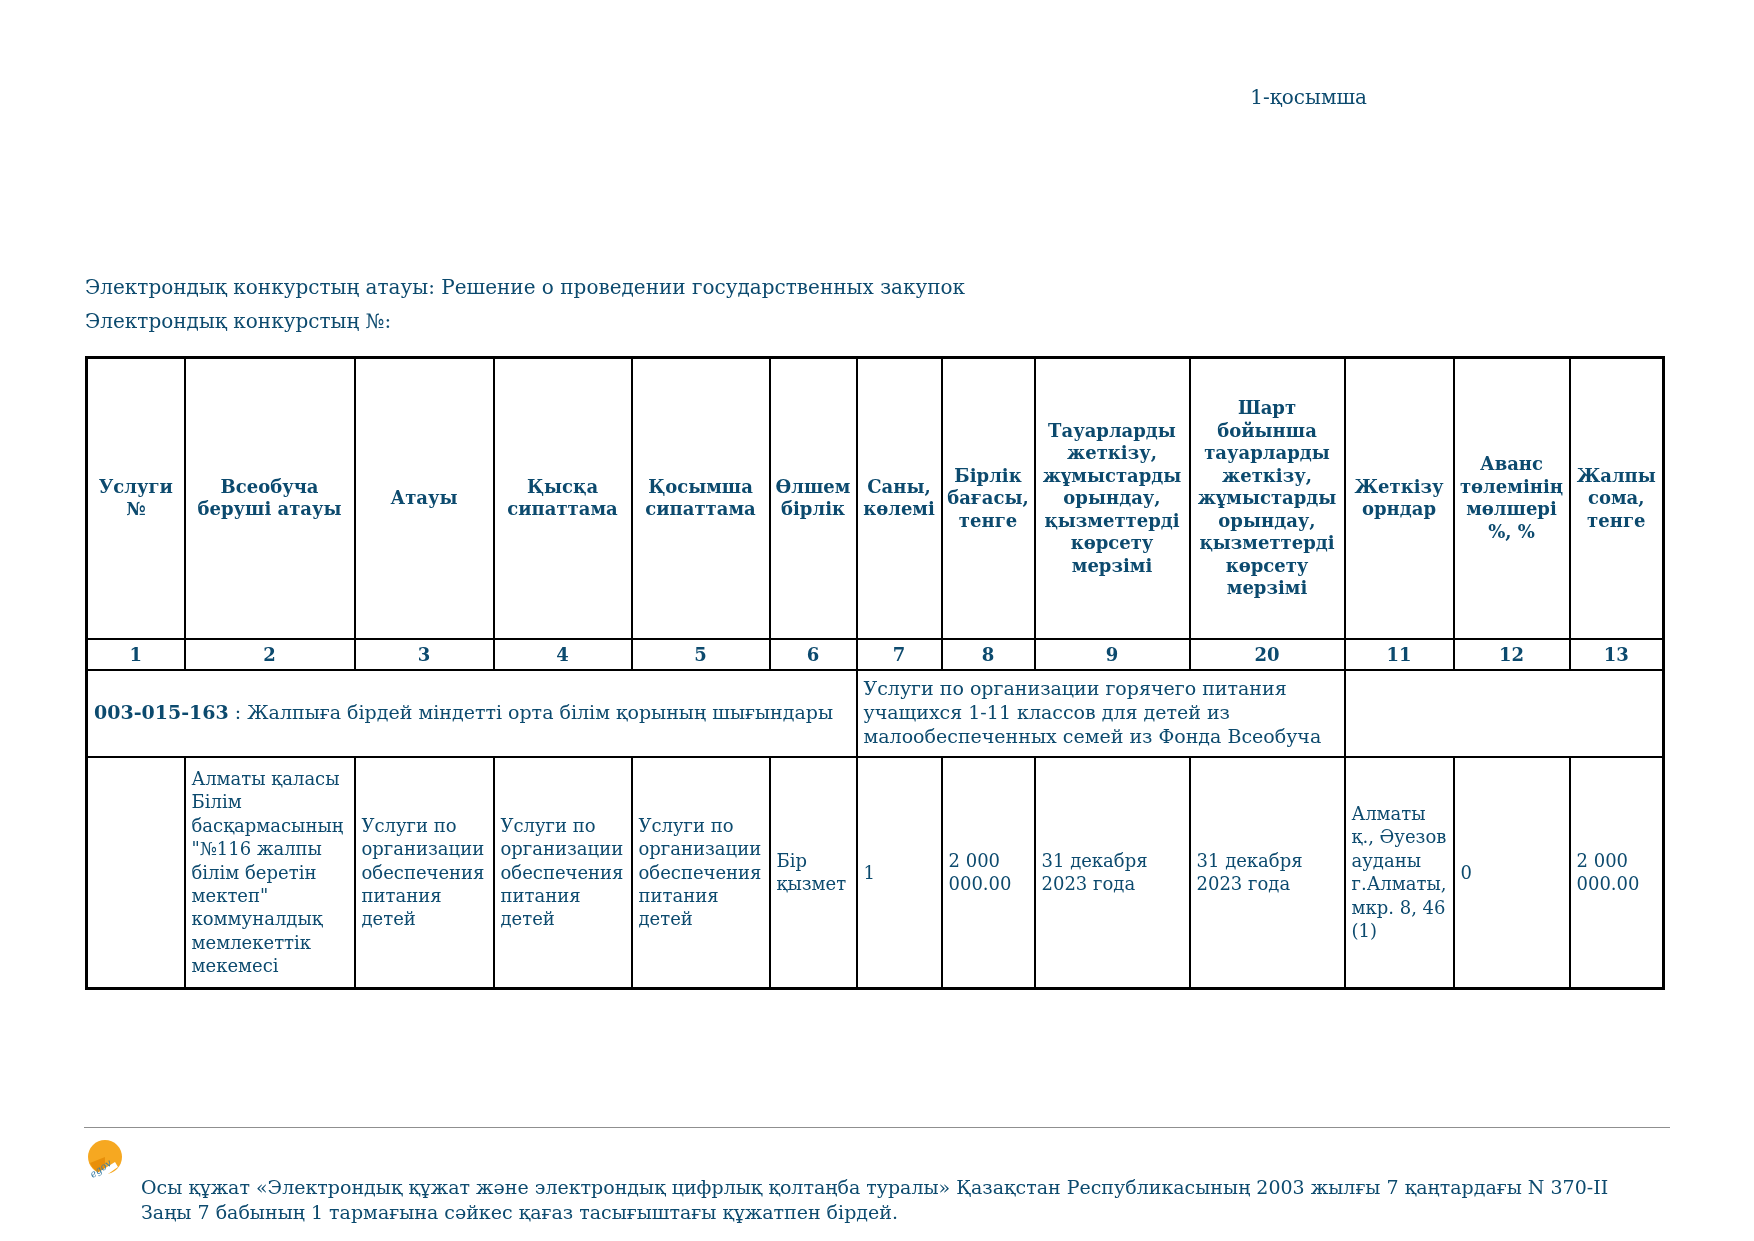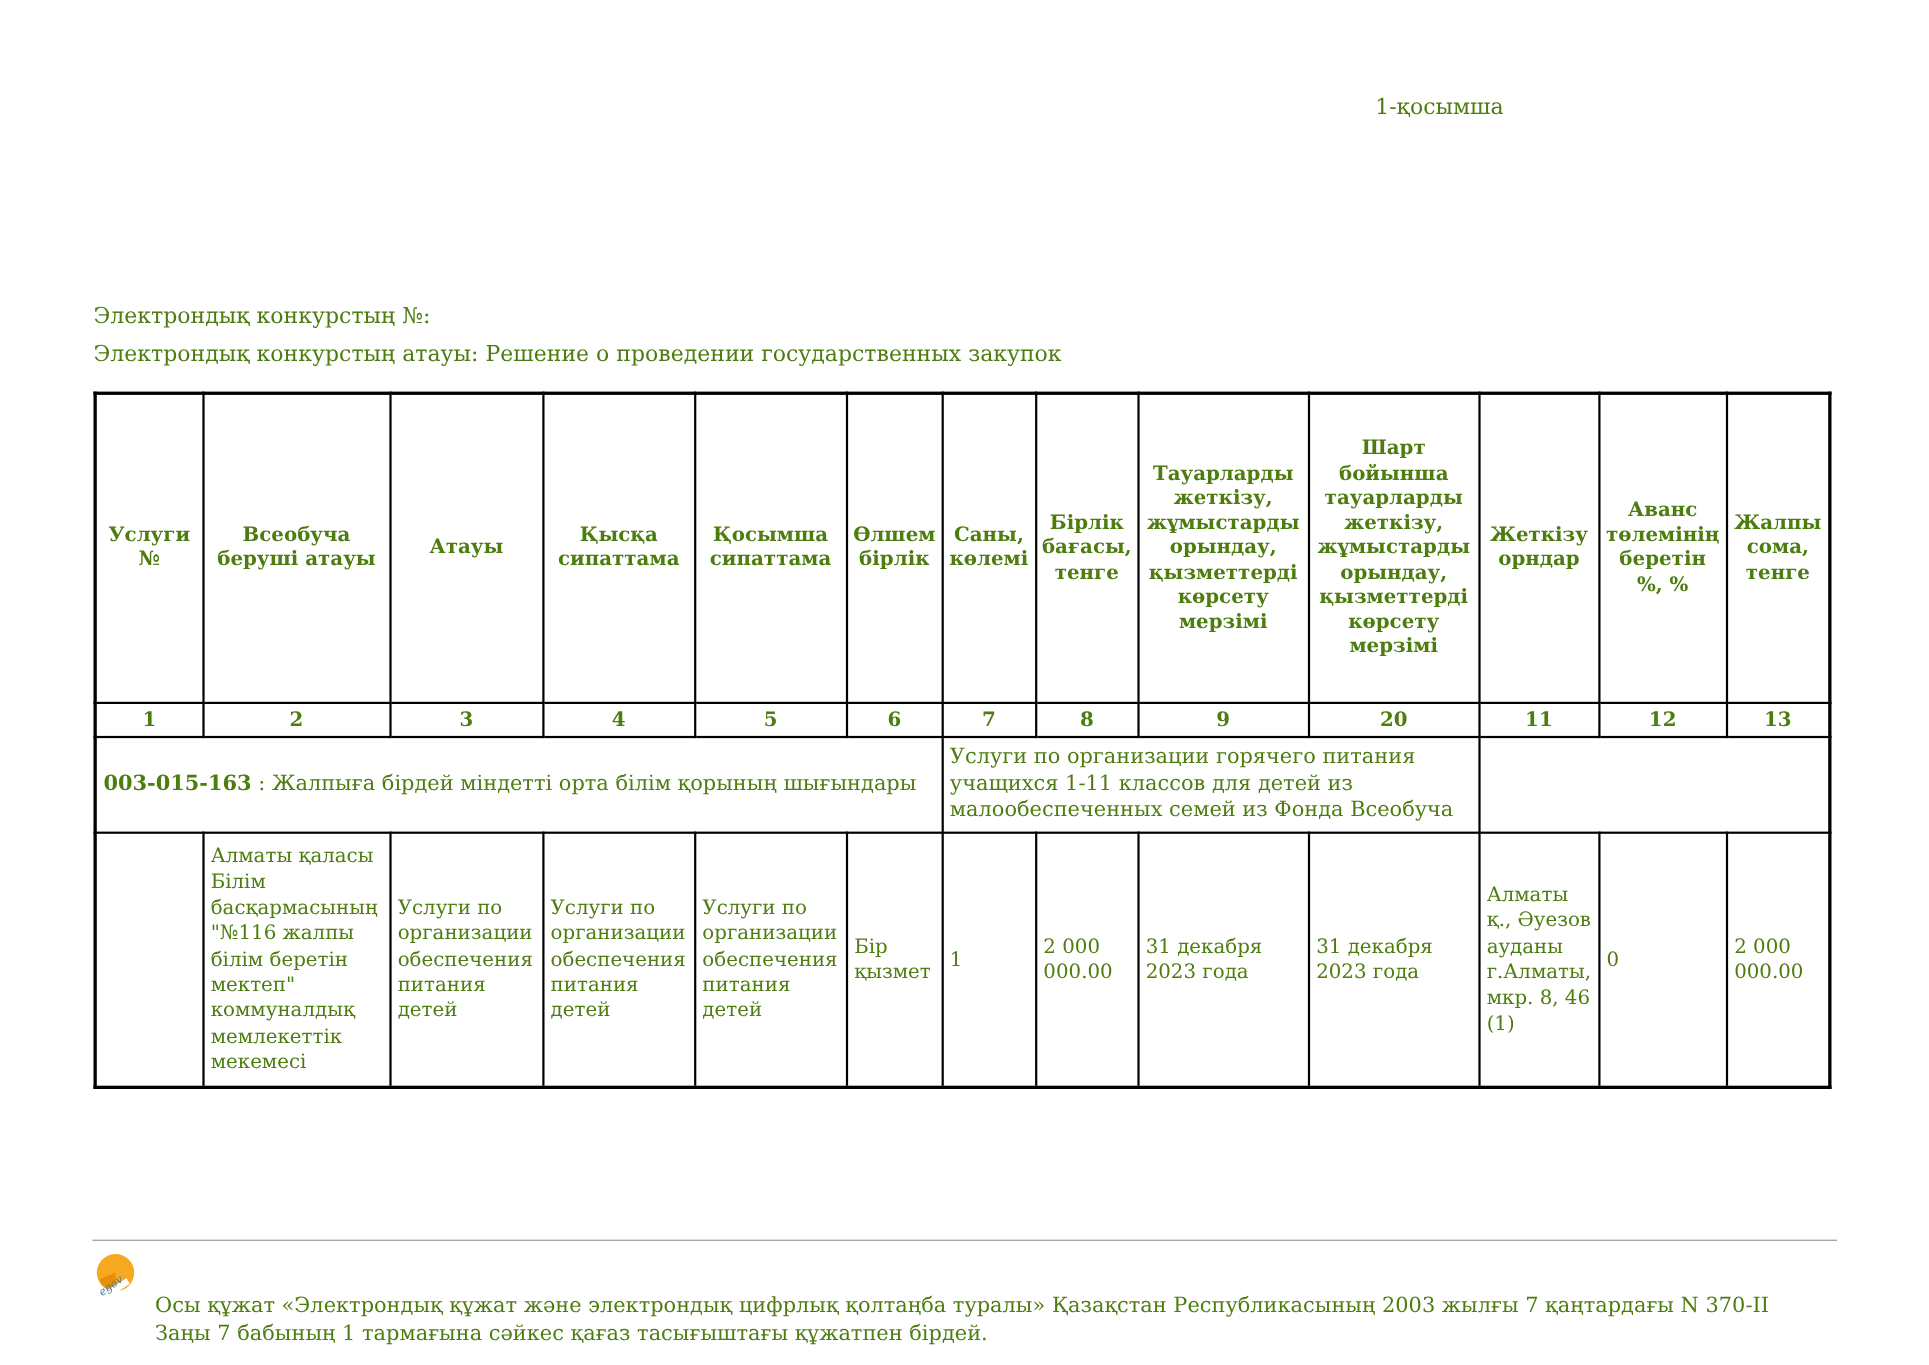--- a/index.html
+++ b/index.html
@@ -3,21 +3,21 @@
 <meta charset="utf-8">
 <style>
   * { box-sizing: border-box; }
   html,body { margin:0; padding:0; background:#fff; }
   .page {
     position: relative;
     width: 1446px;
     height: 1241px;
     background: #ffffff;
     font-family: "DejaVu Serif", "Liberation Serif", serif;
-    color: #4d7c0f;
+    color: #0c4a6e;
   }
   .appendix {
     position: absolute;
     top: 85px;
     right: 79px;
     font-size: 20px;
   }
   .title {
     position: absolute;
     top: 166px;
@@ -97,22 +97,22 @@
 </style>
 </head>
 <body>
 
 <div class="page">
 
   <div class="appendix">1-қосымша</div>
 
 
   <div class="meta">
+    <div>Электрондық конкурстың атауы: Решение о проведении государственных закупок</div>
     <div>Электрондық конкурстың №:</div>
-    <div>Электрондық конкурстың атауы: Решение о проведении государственных закупок</div>
   </div>
 
   <table class="doc-table">
     <colgroup>
       <col style="width:98px">
         <col style="width:170px">
         <col style="width:139px">
       <col style="width:138px">
         <col style="width:138px">
         <col style="width:87px">
@@ -130,21 +130,21 @@
       <th>Всеобуча беруші атауы</th>
       <th>Атауы</th>
       <th>Қысқа сипаттама</th>
       <th>Қосымша сипаттама</th>
       <th>Өлшем бірлік</th>
       <th>Саны, көлемі</th>
       <th>Бірлік бағасы, тенге</th>
       <th>Тауарларды жеткізу, жұмыстарды орындау, қызметтерді көрсету мерзімі</th>
       <th>Шарт бойынша тауарларды жеткізу, жұмыстарды орындау, қызметтерді көрсету мерзімі</th>
       <th>Жеткізу орндар</th>
-      <th>Аванс төлемінің беретін %, %</th>
+      <th>Аванс төлемінің мөлшері %, %</th>
       <th>Жалпы сома, тенге</th>
     </tr>
     <tr class="row-numbers">
       <td>1</td>
       <td>2</td>
       <td>3</td>
       <td>4</td>
       <td>5</td>
       <td>6</td>
       <td>7</td>

